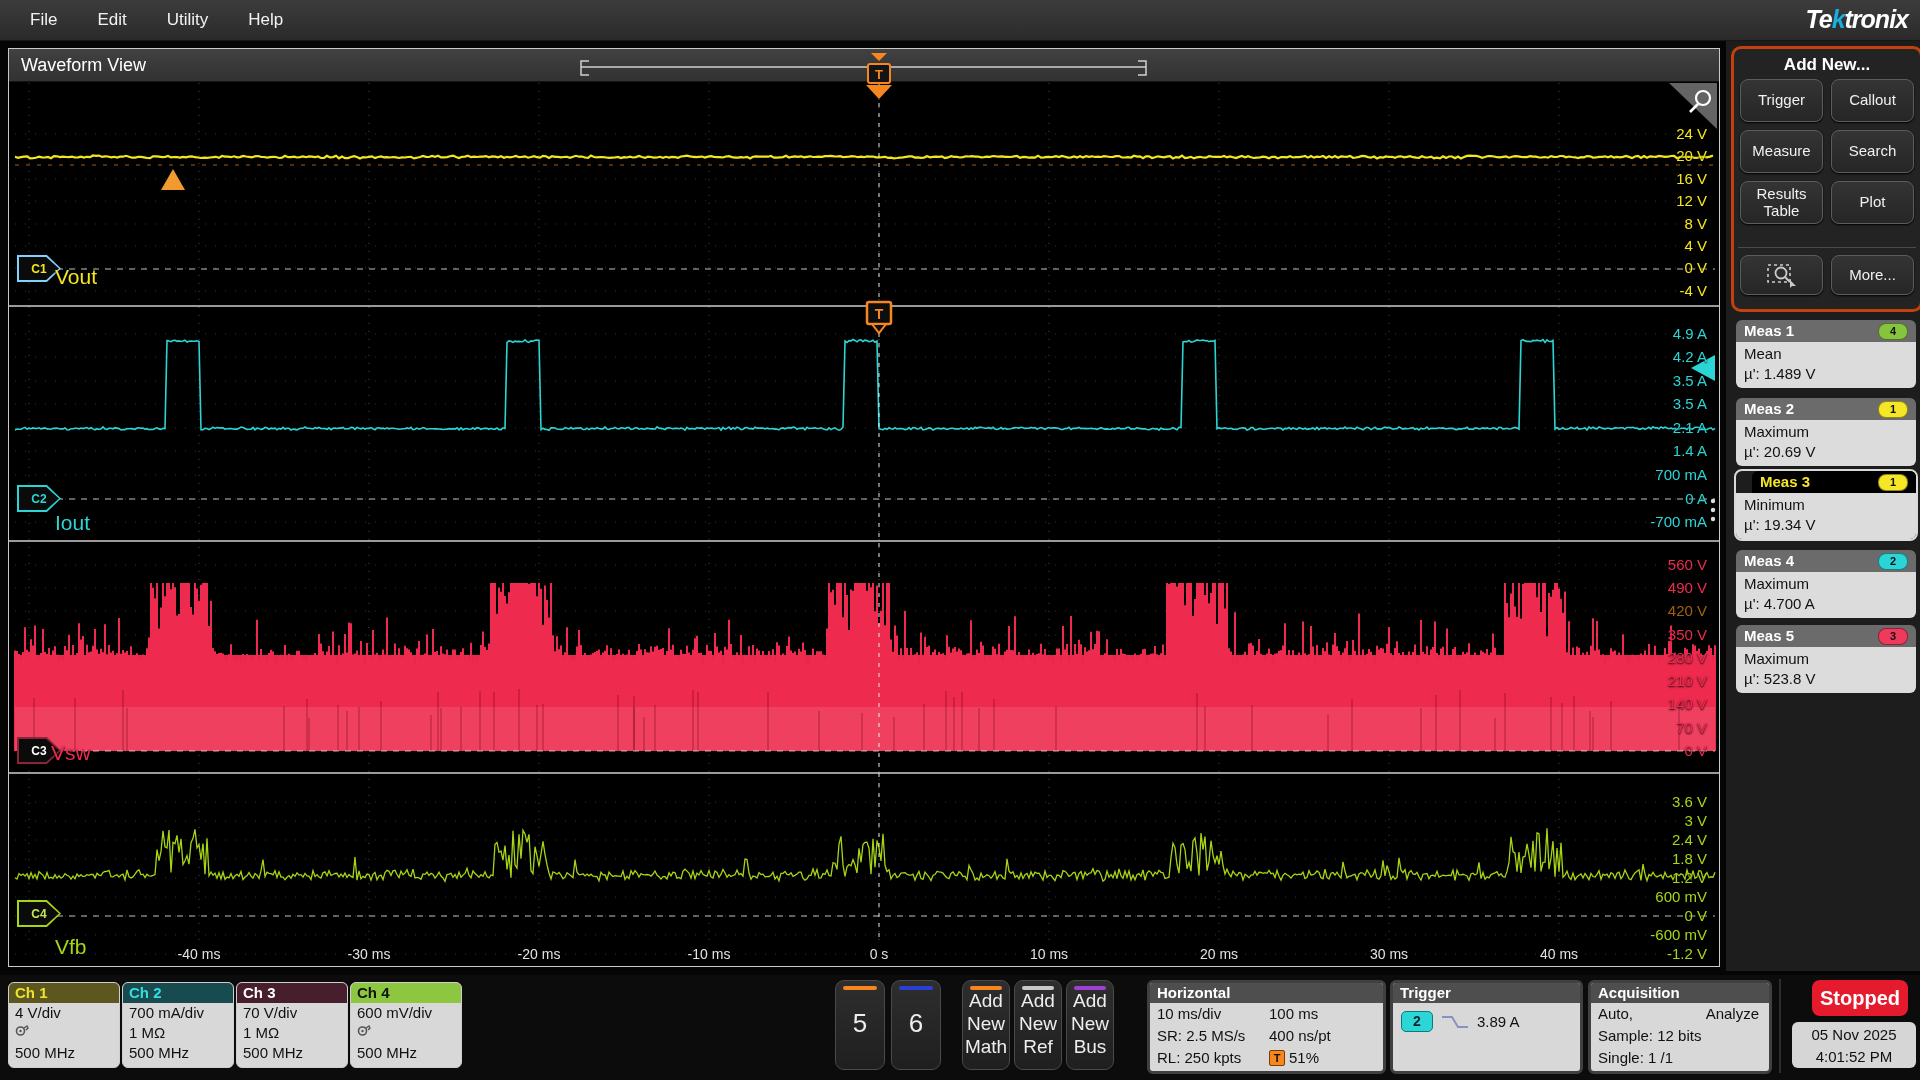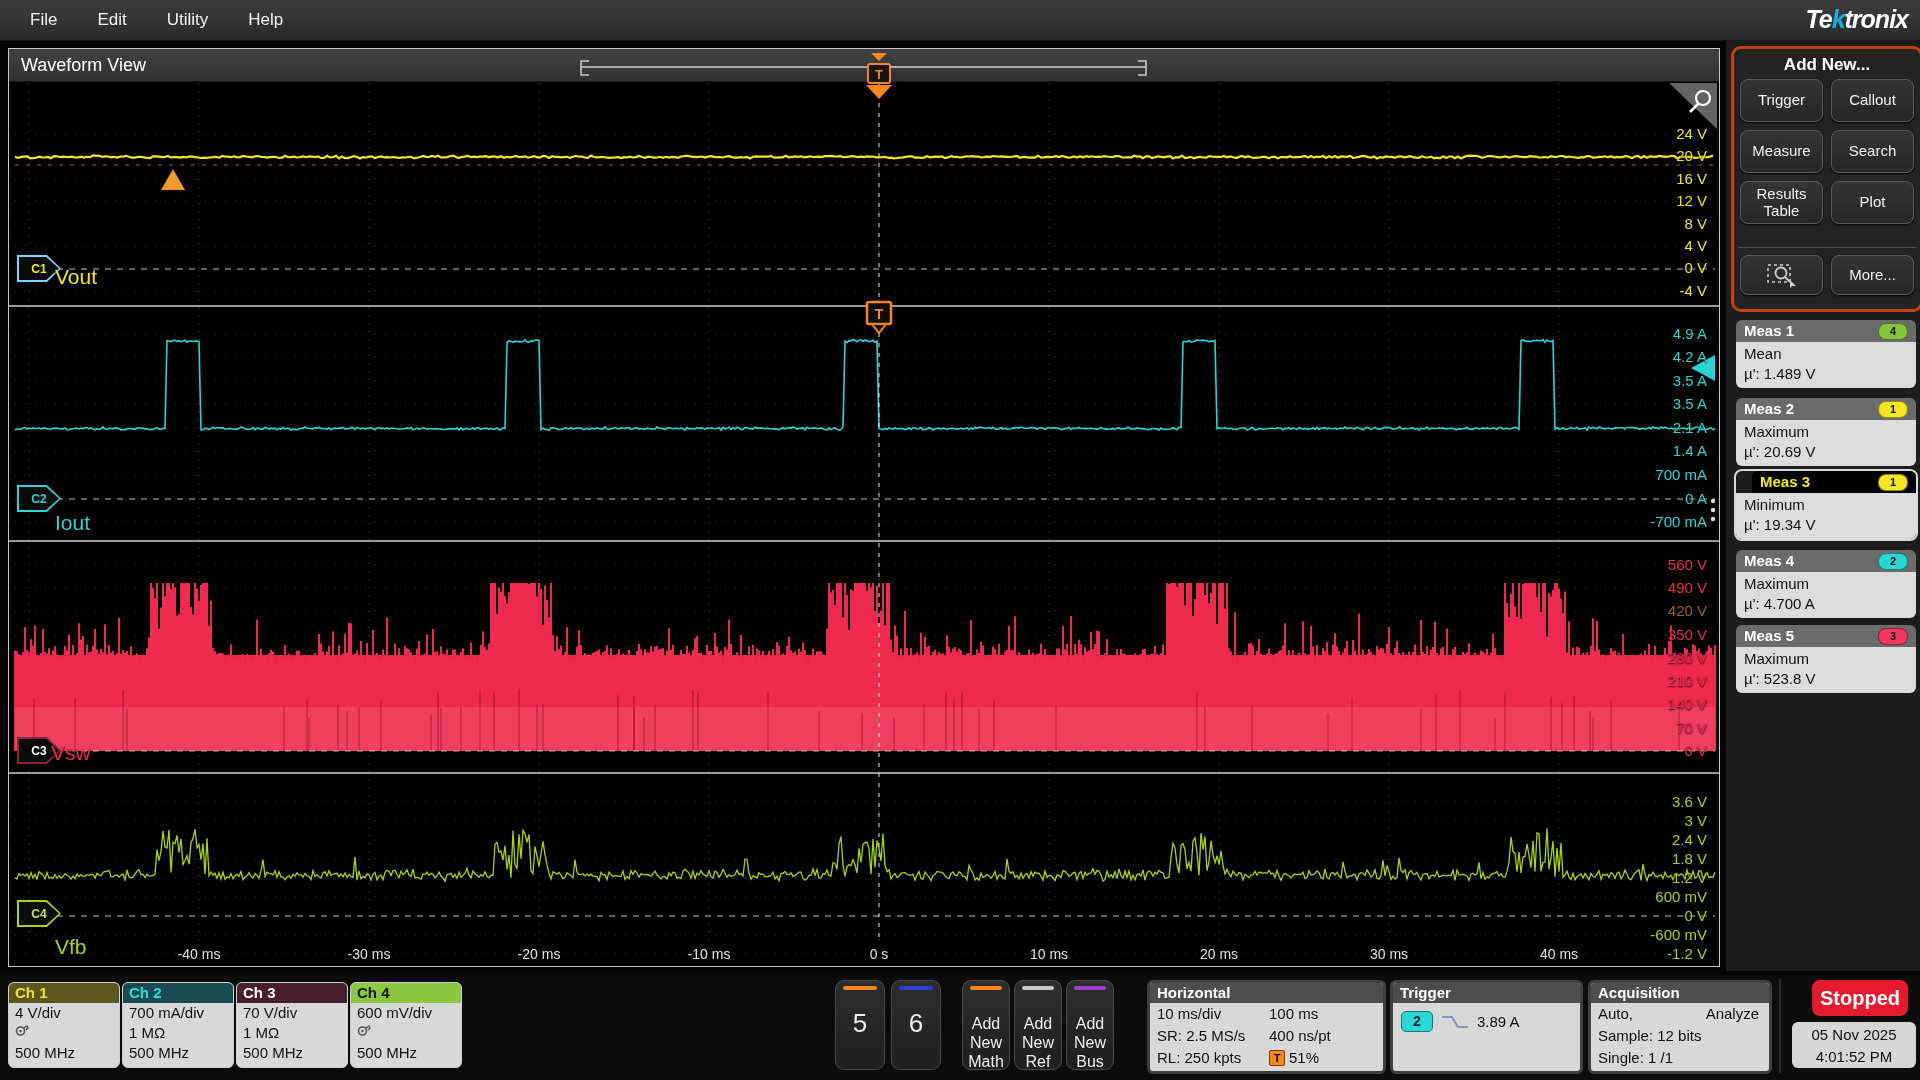--- a/index.html
+++ b/index.html
@@ -38,21 +38,21 @@
   .meas-badge{position:absolute;right:8px;top:3px;width:28px;height:15px;border-radius:8px;color:#111;font-size:11px;font-weight:bold;text-align:center;line-height:15px;border:1px solid rgba(0,0,0,.4);}
   .meas-body{background:#dcdcdc;border-radius:0 0 6px 6px;color:#111;font-size:15px;padding:2px 0 4px 8px;line-height:20px;}
   
   .bottombar{position:absolute;left:0;top:975px;width:1920px;height:105px;background:#0c0c0c;}
   .chbadge{position:absolute;top:7px;width:110px;height:84px;border:1px solid #cfcfcf;border-radius:6px;overflow:hidden;background:#d8d8d8;}
   .chbadge .hd{height:20px;font-size:15px;font-weight:bold;line-height:20px;padding-left:6px;}
   .ch-row{height:20px;font-size:15px;line-height:20px;padding-left:6px;color:#111;white-space:nowrap;}
   .sq-btn{position:absolute;top:5px;height:88px;background:linear-gradient(#2e2e2e,#1f1f1f);border:1px solid #4a4a4a;border-radius:9px;color:#eee;text-align:center;}
   .sq-strip{height:4px;width:70%;margin:5px auto 0;border-radius:2px;}
   .sq-num{font-size:26px;margin-top:18px;}
-  .sq-lab{font-size:16px;line-height:1.2;margin-top:24px;}
+  .sq-lab{font-size:19px;line-height:1.2;margin-top:0;}
   .bb-panel{position:absolute;top:5px;height:88px;border:3px solid #404040;border-radius:6px;overflow:hidden;background:#d8d8d8;}
   .bb-head{height:20px;background:#4e4e4e;color:#fff;font-size:15px;font-weight:bold;line-height:20px;padding-left:7px;}
   .bb-body{color:#111;font-size:15px;}
   .h-row{display:flex;height:22px;line-height:22px;}
   .h-left{width:112px;padding-left:7px;}
   .h-right{flex:1;display:flex;align-items:center;gap:4px;}
   .t-icon{display:inline-block;width:14px;height:14px;background:#f6861f;border:1px solid #7a3c00;border-radius:2px;color:#111;font-size:11px;font-weight:bold;text-align:center;line-height:14px;}
   .src-pill{display:inline-block;width:30px;height:19px;background:#2cd6d6;border:1px solid #0a7a7a;border-radius:5px;color:#05282c;font-weight:bold;font-size:14px;text-align:center;line-height:19px;}
   .vsep{position:absolute;left:1779px;top:4px;width:2px;height:94px;background:#2d2d2d;}
   .stopped{position:absolute;left:1812px;top:5px;width:96px;height:36px;background:#e51b2d;border-radius:8px;color:#fff;font-weight:bold;font-size:20px;text-align:center;line-height:36px;}

